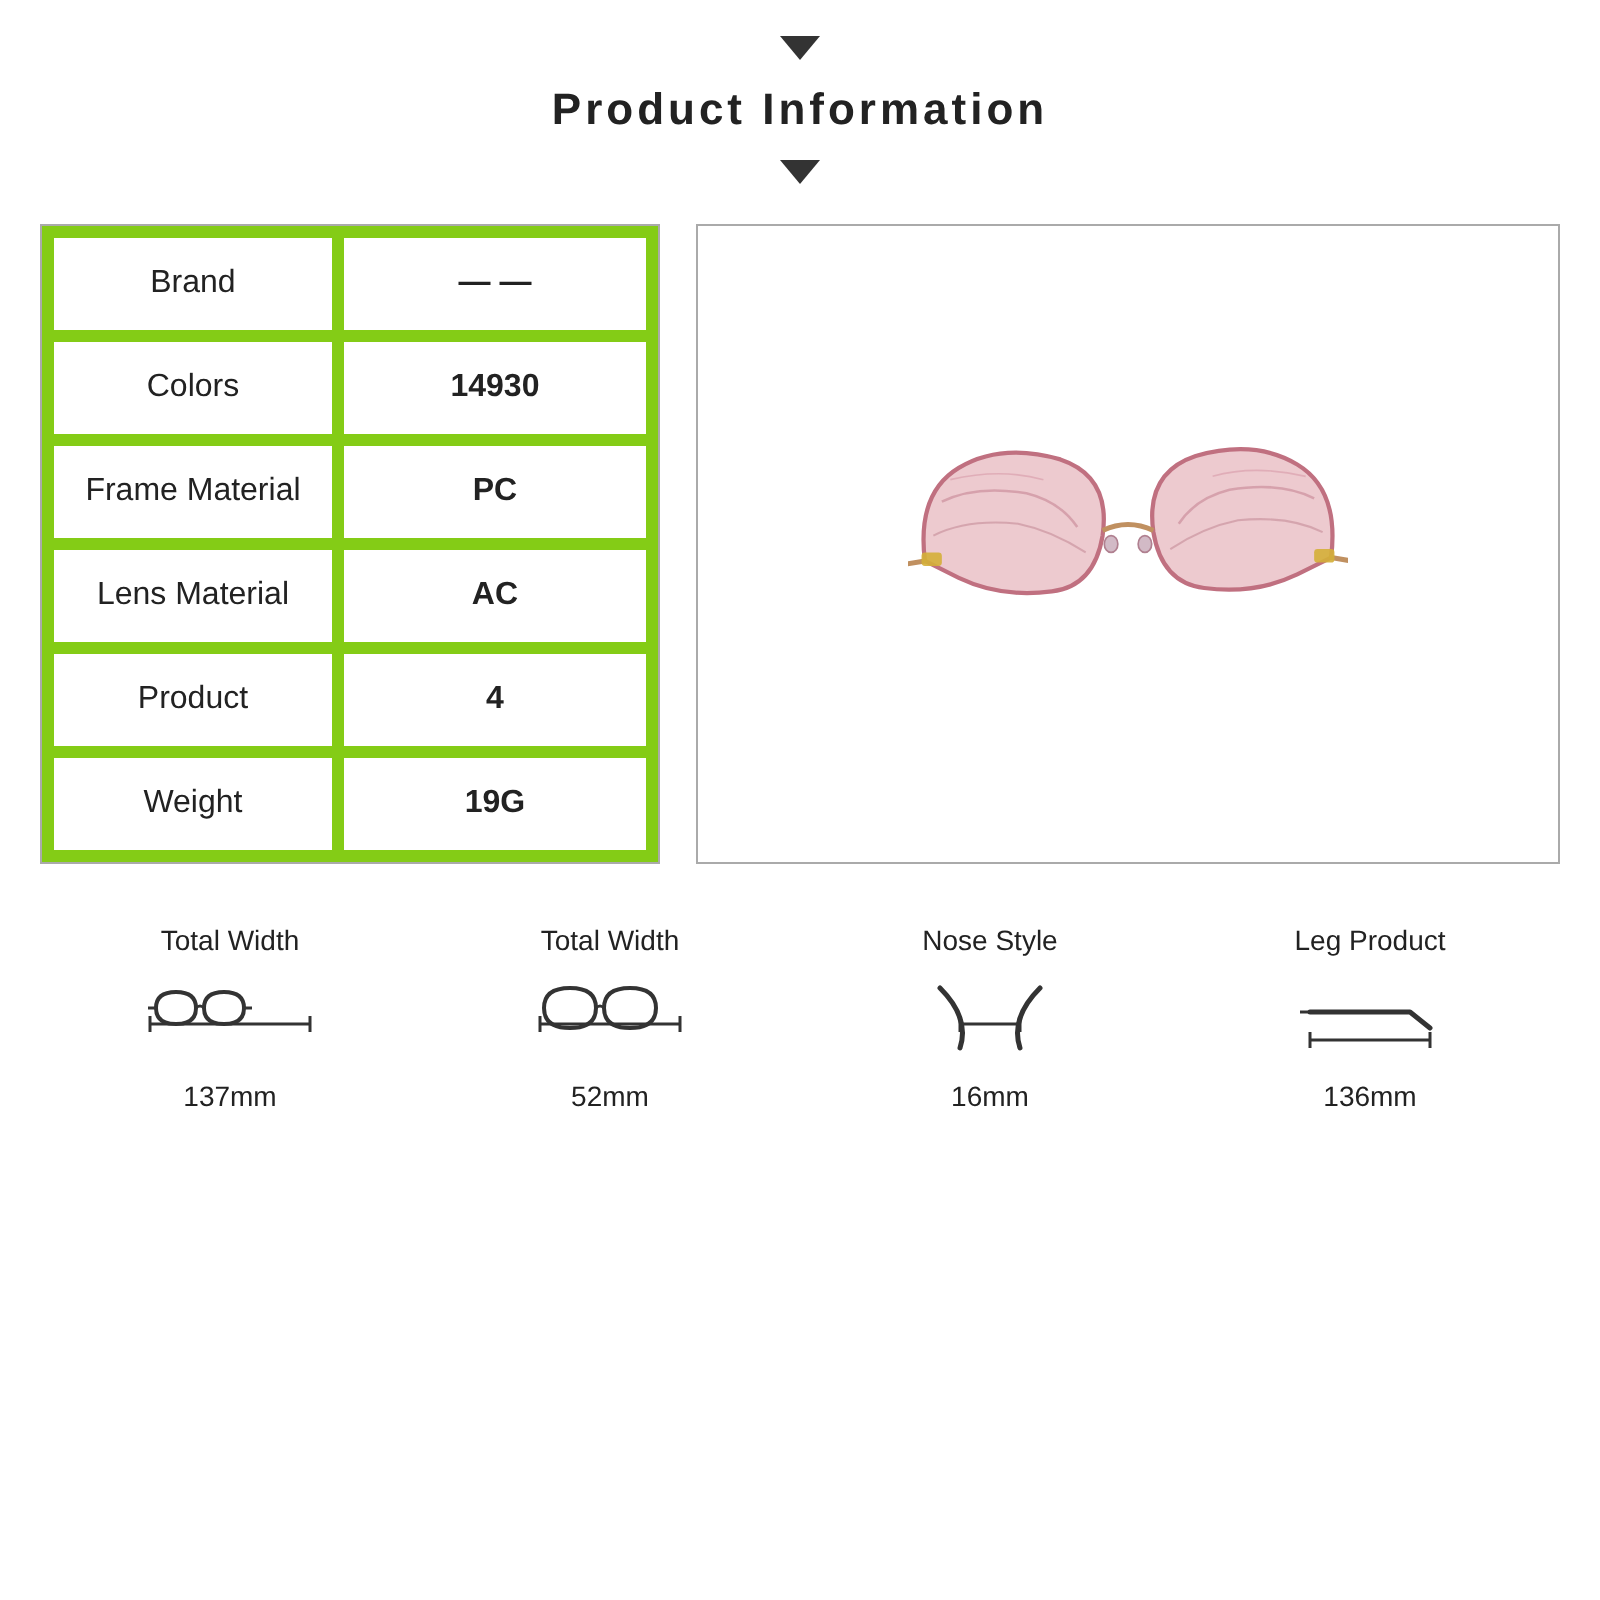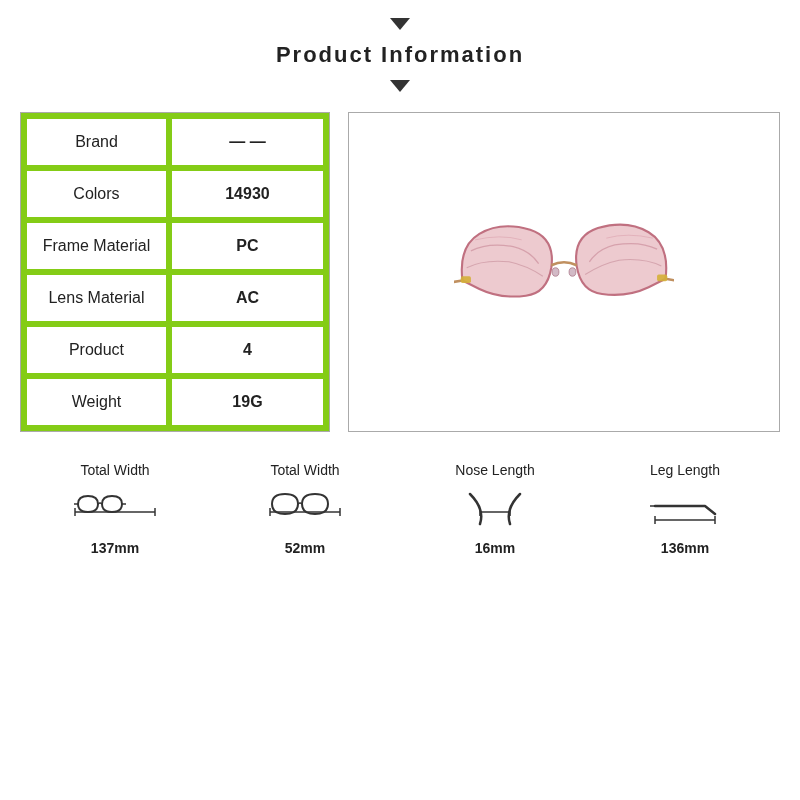--- a/index.html
+++ b/index.html
@@ -131,21 +131,21 @@
       width: 90px;
       height: 50px;
       display: flex;
       align-items: center;
       justify-content: center;
     }
 
     .dim-value {
       font-size: 14px;
       color: #222;
-      font-weight: bold;
+      font-weight: normal;
       text-align: center;
     }
   </style>
 </head>
 <body>
 
 <div class="page-wrapper">
 
   <div class="header">
     <span class="header-triangle"></span>
@@ -249,36 +249,36 @@
           <path d="M12,20 Q12,10 25,10 Q38,10 38,20 Q38,30 25,30 Q12,30 12,20 Z" fill="none" stroke="#333" stroke-width="2"></path>
           <path d="M38,20 Q40,18 42,20" fill="none" stroke="#333" stroke-width="1.5"></path>
           <path d="M42,20 Q42,10 55,10 Q68,10 68,20 Q68,30 55,30 Q42,30 42,20 Z" fill="none" stroke="#333" stroke-width="2"></path>
         </svg>
       </div>
       <span class="dim-value">52mm</span>
     </div>
 
 
     <div class="dim-item">
-      <span class="dim-label">Nose Length</span>
+      <span class="dim-label">Nose Style</span>
       <div class="dim-icon">
         <svg viewBox="0 0 90 50" width="90" height="50" xmlns="http://www.w3.org/2000/svg">
 
           <path d="M20,10 Q35,25 30,40" fill="none" stroke="#333" stroke-width="2.5" stroke-linecap="round"></path>
           <path d="M70,10 Q55,25 60,40" fill="none" stroke="#333" stroke-width="2.5" stroke-linecap="round"></path>
           <line x1="30" y1="28" x2="60" y2="28" stroke="#333" stroke-width="1.5"></line>
           <line x1="30" y1="24" x2="30" y2="32" stroke="#333" stroke-width="1.5"></line>
           <line x1="60" y1="24" x2="60" y2="32" stroke="#333" stroke-width="1.5"></line>
         </svg>
       </div>
       <span class="dim-value">16mm</span>
     </div>
 
     <div class="dim-item">
-      <span class="dim-label">Leg Length</span>
+      <span class="dim-label">Leg Product</span>
       <div class="dim-icon">
         <svg viewBox="0 0 90 50" width="90" height="50" xmlns="http://www.w3.org/2000/svg">
 
           <path d="M15,22 L65,22 L75,30" fill="none" stroke="#333" stroke-width="2.5" stroke-linecap="round" stroke-linejoin="round"></path>
           <line x1="15" y1="22" x2="10" y2="22" stroke="#333" stroke-width="1.5"></line>
 
           <line x1="15" y1="36" x2="75" y2="36" stroke="#333" stroke-width="1.5"></line>
           <line x1="15" y1="32" x2="15" y2="40" stroke="#333" stroke-width="1.5"></line>
           <line x1="75" y1="32" x2="75" y2="40" stroke="#333" stroke-width="1.5"></line>
         </svg>

